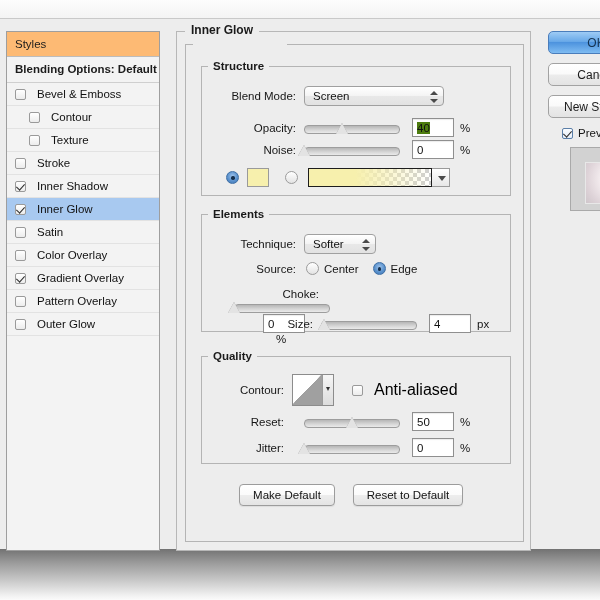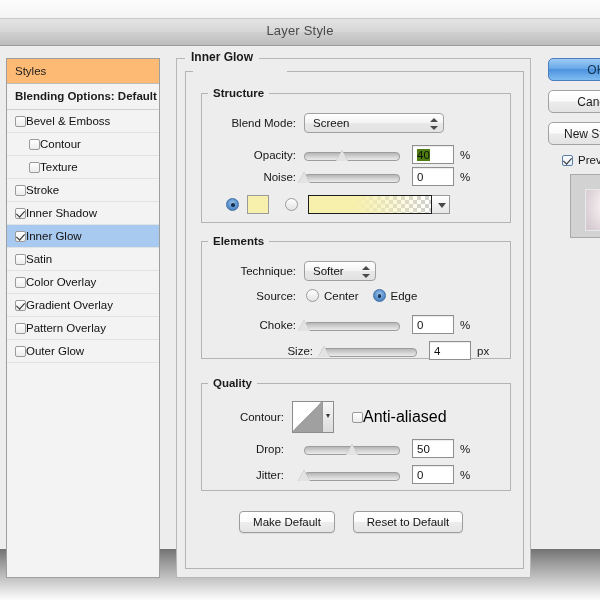--- a/index.html
+++ b/index.html
@@ -32,21 +32,21 @@
   .styles-panel{position:absolute;left:6px;top:12px;width:154px;height:520px;
     background:#f3f3f3;border:1px solid #9e9e9e;box-sizing:border-box;}
   .styles-head{height:24px;line-height:24px;padding-left:8px;font-size:11.5px;color:#1c1c1c;
     border-bottom:1px solid #bcbcbc;background:#fdba74;}
   .styles-sub{height:25px;line-height:25px;padding-left:8px;font-size:11.5px;color:#1c1c1c;
     border-bottom:1px solid #cfcfcf;background:#f3f3f3;font-weight:bold;}
   .eff-row{height:22px;display:flex;align-items:center;padding-left:8px;font-size:11.5px;color:#111;
     border-bottom:1px solid #e2e2e2;background:#f3f3f3;}
   .eff-row.indent{padding-left:22px;}
   .eff-row.sel{background:#a8c9f0;}
-  .eff-label{margin-left:0;white-space:nowrap;}
+  .eff-label{margin-left:11px;white-space:nowrap;}
 
   
   .cb{width:11px;height:11px;border:1px solid #9a9a9a;border-radius:2px;
     background:linear-gradient(to bottom,#ffffff,#ececec);
     box-sizing:border-box;position:relative;flex:0 0 auto;}
   .cb.on::after{content:"";position:absolute;left:2px;top:0px;width:4px;height:7px;
     border:solid #2c2c2c;border-width:0 1.6px 1.6px 0;transform:rotate(42deg);}
   .cb.blue{border-color:#5b7fa8;background:linear-gradient(to bottom,#fbfdff,#e6eef8);}
 
   
@@ -156,23 +156,20 @@
 </style>
 </head>
 <body>
 
 <div class="screen">
   <div class="backdrop-top"></div>
   <div class="backdrop-bottom"></div>
 
   <div class="dialog">
 
-    <div class="titlebar">
-      <div class="title">Layer Style</div>
-    </div>
 
     <div class="body">
 
       <div class="styles-panel">
         <div class="styles-head">Styles</div>
         <div class="styles-sub">Blending Options: Default</div>
         <div id="effects-list">
             <div class="eff-row">
               <div class="cb"></div>
               <span class="eff-label">Bevel &amp; Emboss</span>
@@ -285,21 +282,21 @@
           <div class="row" style="left:12px;top:42px;">
             <div class="lbl" style="width:82px;">Source:</div>
             <div style="display:flex;align-items:center;margin-left:10px;">
               <div class="radio"></div>
               <span class="radio-lbl">Center</span>
               <div class="radio on"></div>
               <span class="radio-lbl">Edge</span>
             </div>
           </div>
 
-          <div class="row" style="left:12px;top:68px;">
+          <div class="row" style="left:24px;top:68px;flex-direction:column;">
             <div class="lbl" style="width:82px;">Choke:</div>
             <div class="slider" style="width:96px;margin-left:8px;">
               <div class="track"></div>
               <div class="knob" id="knob-choke" style="left: 0%;"></div>
             </div>
             <div class="numfield" style="width:42px;margin-left:12px;">
               <span>0</span>
             </div>
             <span class="unit">%</span>
           </div>
@@ -326,21 +323,21 @@
               <div class="contour-img"></div>
               <div class="contour-btn"></div>
             </div>
             <div style="display:flex;align-items:center;margin-left:18px;">
               <div class="cb"></div>
               <span class="eff-label">Anti-aliased</span>
             </div>
           </div>
 
           <div class="row" style="left:12px;top:50px;">
-            <div class="lbl" style="width:70px;">Drop:</div>
+            <div class="lbl" style="width:70px;">Reset:</div>
             <div class="slider" style="width:96px;margin-left:20px;">
               <div class="track"></div>
               <div class="knob" id="knob-range" style="left: 50%;"></div>
             </div>
             <div class="numfield" style="width:42px;margin-left:12px;">
               <span>50</span>
             </div>
             <span class="unit">%</span>
           </div>
 

